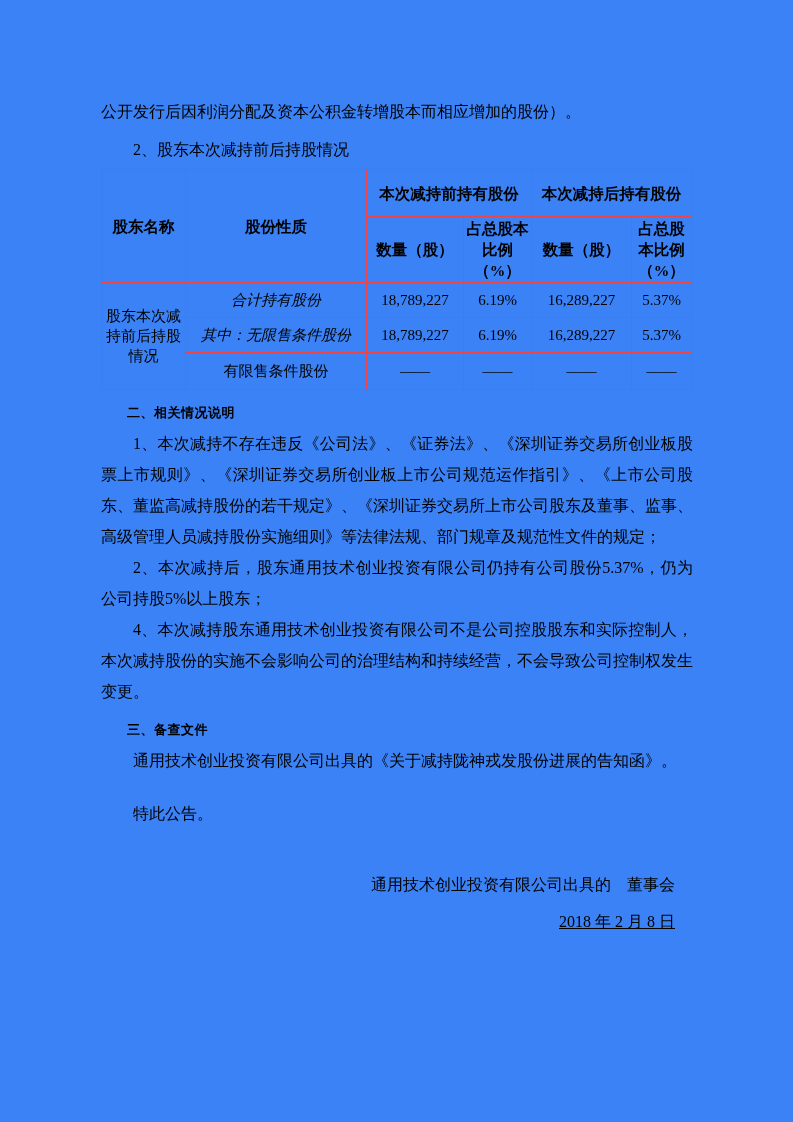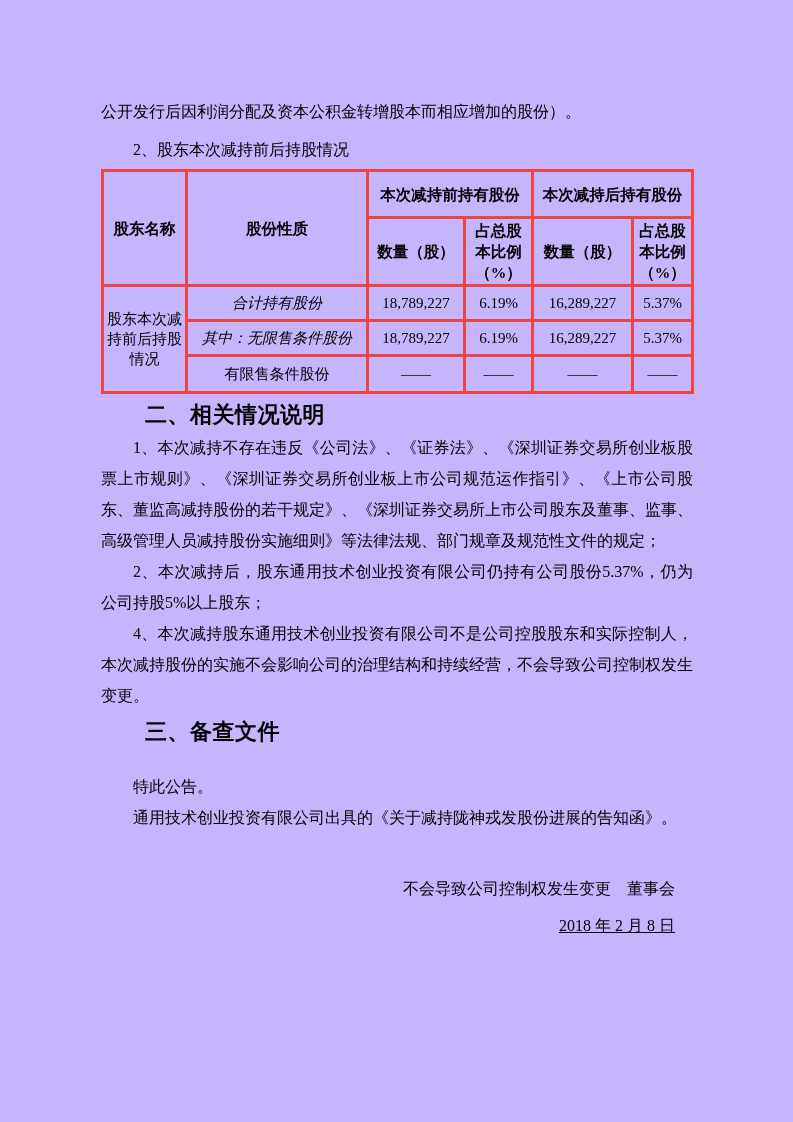--- a/index.html
+++ b/index.html
@@ -2,21 +2,21 @@
 <html><head>
 <meta charset="utf-8">
 <style>
   * { box-sizing: border-box; }
   html, body { margin: 0; padding: 0; background: #ffffff; }
   .page {
     position: relative;
     width: 793px;
     height: 1122px;
     margin: 0 auto;
-    background: #c4b5fd;
+    background: #3b82f6;
     color: #000000;
     font-family: "Liberation Serif", "DejaVu Serif", serif;
     font-size: 16px;
     padding: 96px 100px 0 101px;
     overflow: hidden;
   }
   p { margin: 0; line-height: 31px; }
   .body-par {
     text-indent: 2em;
     text-align: justify;
@@ -25,32 +25,32 @@
   .item-heading {
     text-indent: 2em;
     margin: 8px 0 4px 0;
     line-height: 30px;
   }
   .sec-heading {
     font-weight: bold;
     text-indent: 2em;
     margin: 8px 0 0 0;
     line-height: 30px;
-    font-family: Liberation Mono, monospace;
-    font-size: 22px;
+    font-family: Liberation Sans, sans-serif;
+    font-size: 13px;
     letter-spacing: 0.5px;
   }
   table.holdings {
     border-collapse: collapse;
     table-layout: fixed;
     width: 590px;
     margin-top: 2px;
   }
   table.holdings th, table.holdings td {
-    border: 3px solid #ef4444;
+    border: 1px solid #ef4444;
     text-align: center;
     vertical-align: middle;
     padding: 1px 2px;
     overflow: hidden;
   }
   table.holdings th {
     font-weight: bold;
     font-size: 15.5px;
     line-height: 21px;
   }
@@ -131,22 +131,22 @@
   </table>
 
   <p class="sec-heading">二、相关情况说明</p>
 
   <p class="body-par">1、本次减持不存在违反《公司法》、《证券法》、《深圳证券交易所创业板股票上市规则》、《深圳证券交易所创业板上市公司规范运作指引》、《上市公司股东、董监高减持股份的若干规定》、《深圳证券交易所上市公司股东及董事、监事、高级管理人员减持股份实施细则》等法律法规、部门规章及规范性文件的规定；</p>
   <p class="body-par">2、本次减持后，股东通用技术创业投资有限公司仍持有公司股份5.37%，仍为公司持股5%以上股东；</p>
   <p class="body-par">4、本次减持股东通用技术创业投资有限公司不是公司控股股东和实际控制人，本次减持股份的实施不会影响公司的治理结构和持续经营，不会导致公司控制权发生变更。</p>
 
   <p class="sec-heading">三、备查文件</p>
 
+  <p class="body-par">通用技术创业投资有限公司出具的《关于减持陇神戎发股份进展的告知函》。</p>
+
   <p class="body-par closing-statement">特此公告。</p>
 
-  <p class="body-par">通用技术创业投资有限公司出具的《关于减持陇神戎发股份进展的告知函》。</p>
-
   <div class="sig-block">
-    <p>不会导致公司控制权发生变更　董事会</p>
+    <p>通用技术创业投资有限公司出具的　董事会</p>
     <p class="date-line">2018 年 2 月 8 日</p>
   </div>
 
 </div>
 
 </body></html>

